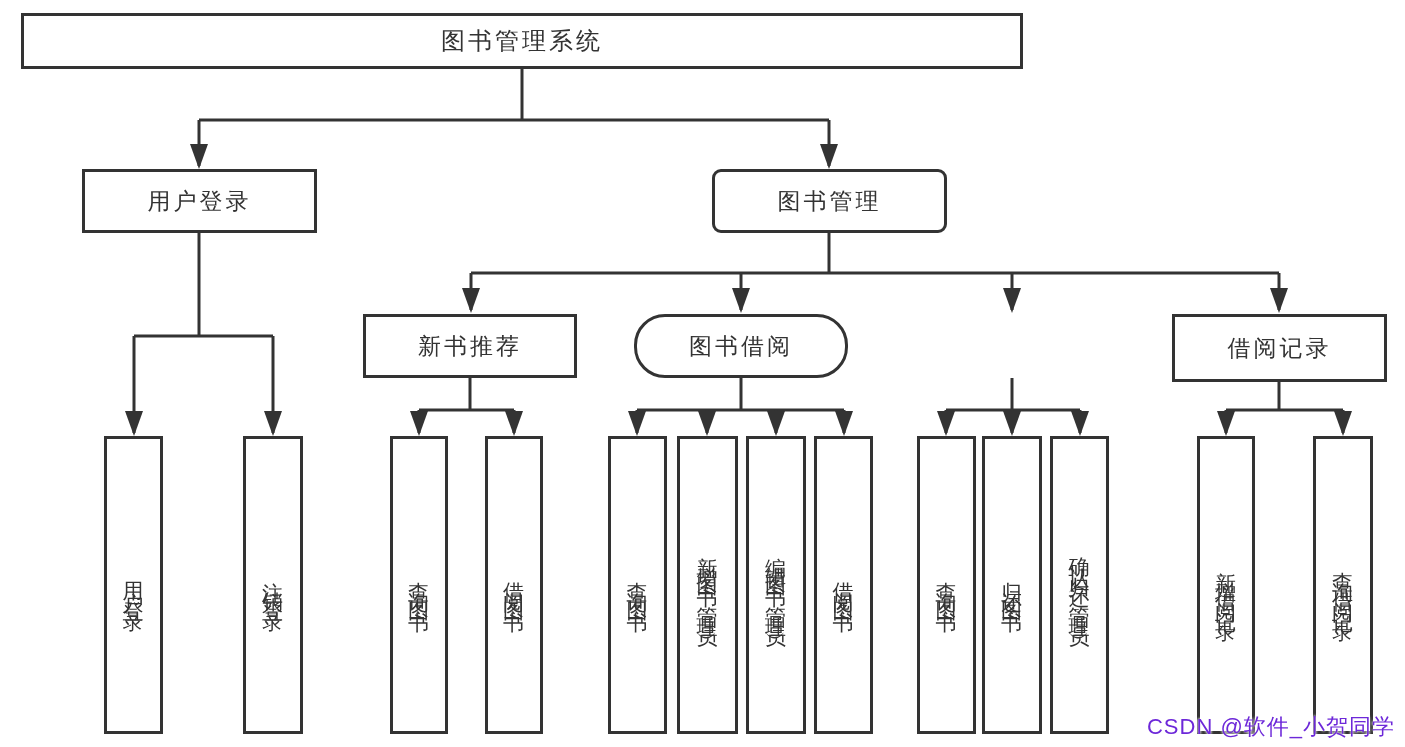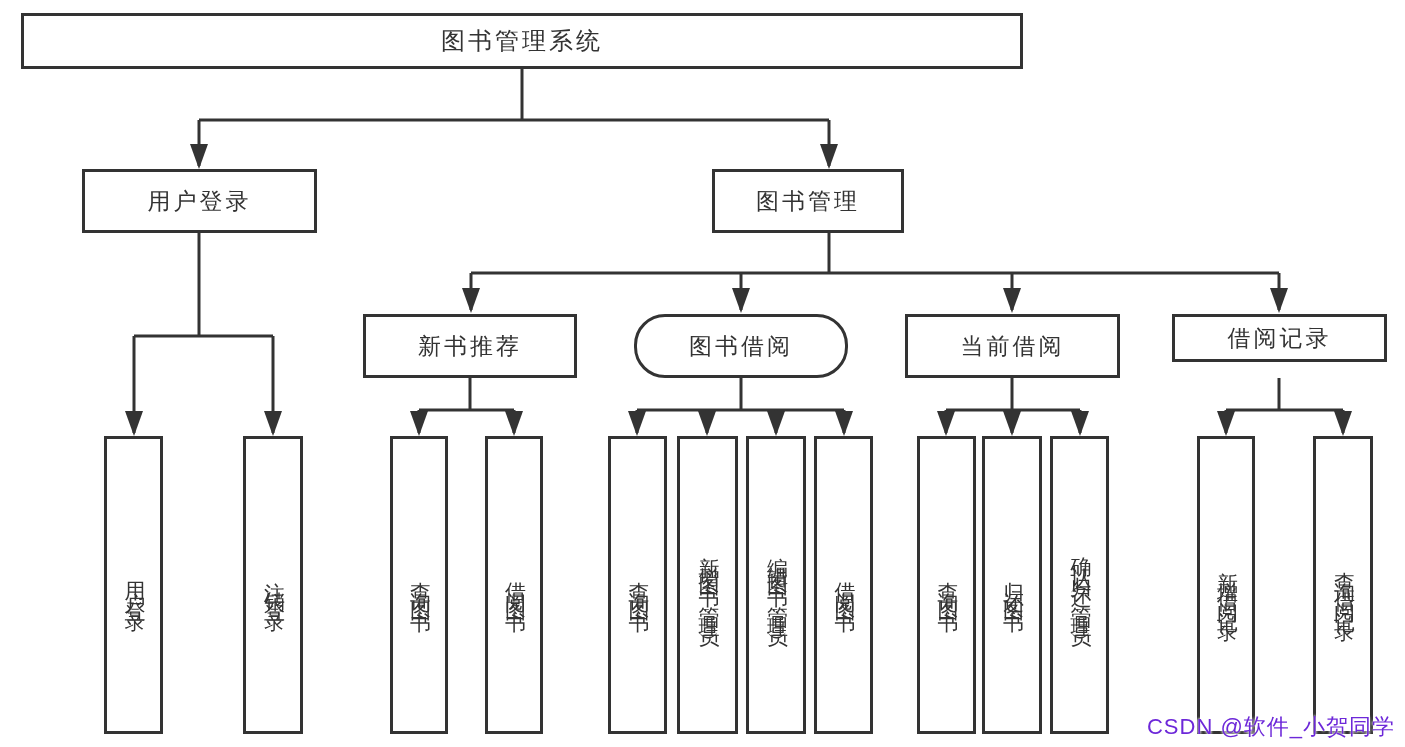--- a/index.html
+++ b/index.html
@@ -18,21 +18,20 @@
     width: 1405px; height: 747px;
   }
   .node {
     position: absolute;
     box-sizing: border-box;
     border: 3px solid #333333;
     background: #ffffff;
     display: flex;
     align-items: center;
     justify-content: center;
-    font-family: Liberation Mono, monospace;
   }
   .h-box { font-size: 23px; letter-spacing: 3px; }
   .h-box.root { font-size: 24px; }
   .v-box {
     writing-mode: vertical-lr;
     text-orientation: mixed;
     font-size: 21px;
     letter-spacing: 10px;
     line-height: 1;
   }
@@ -109,34 +108,31 @@
       <polygon points="1334,411 1352,411 1343,436" fill="#333333"></polygon>
     </svg>
 
   <div class="node h-box root" style="left:21px; top:13px; width:1002px; height:56px;">
     <span>图书管理系统</span>
   </div>
 
   <div class="node h-box" style="left:82px; top:169px; width:235px; height:64px;">
     <span>用户登录</span>
   </div>
-  <div class="node h-box" style="left:712px; top:169px; width:192px; height:64px;">
+  <div class="node h-box" style="left:712px; top:169px; width:235px; height:64px;border-radius:9px;">
     <span>图书管理</span>
   </div>
 
   <div class="node h-box" style="left:363px; top:314px; width:214px; height:64px;align-items:center;">
     <span>新书推荐</span>
   </div>
   <div class="node h-box" style="left:634px; top:314px; width:214px; height:64px;border-radius:31px;">
     <span>图书借阅</span>
   </div>
-  <div class="node h-box" style="left:905px; top:314px; width:215px; height:64px;">
-    <span>当前借阅</span>
-  </div>
-  <div class="node h-box" style="left:1172px; top:314px; width:215px; height:48px;">
+  <div class="node h-box" style="left:1172px; top:314px; width:215px; height:68px;">
     <span>借阅记录</span>
   </div>
 
   <div class="node v-box" style="left:104px; top:436px; width:59px; height:298px;">
     <span>用户登录</span>
   </div>
   <div class="node v-box" style="left:243px; top:436px; width:60px; height:298px;">
     <span>注销登录</span>
   </div>
 

